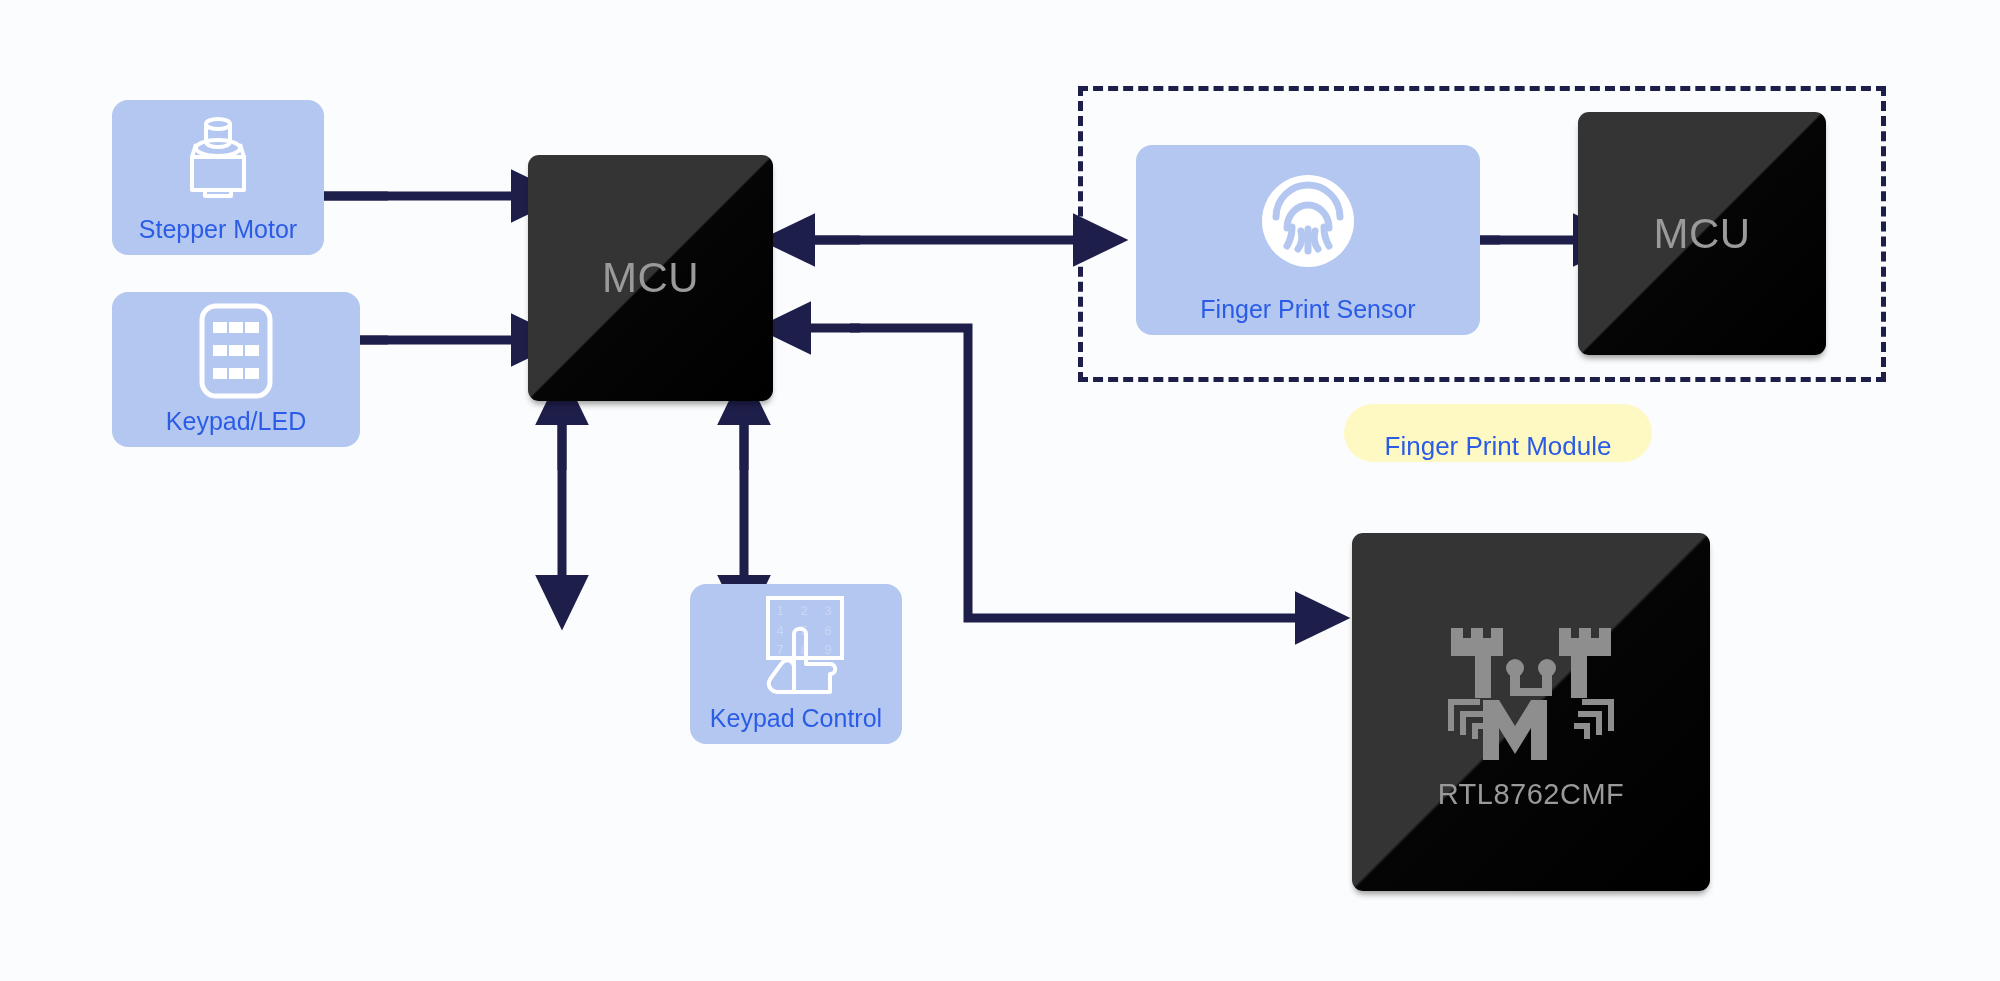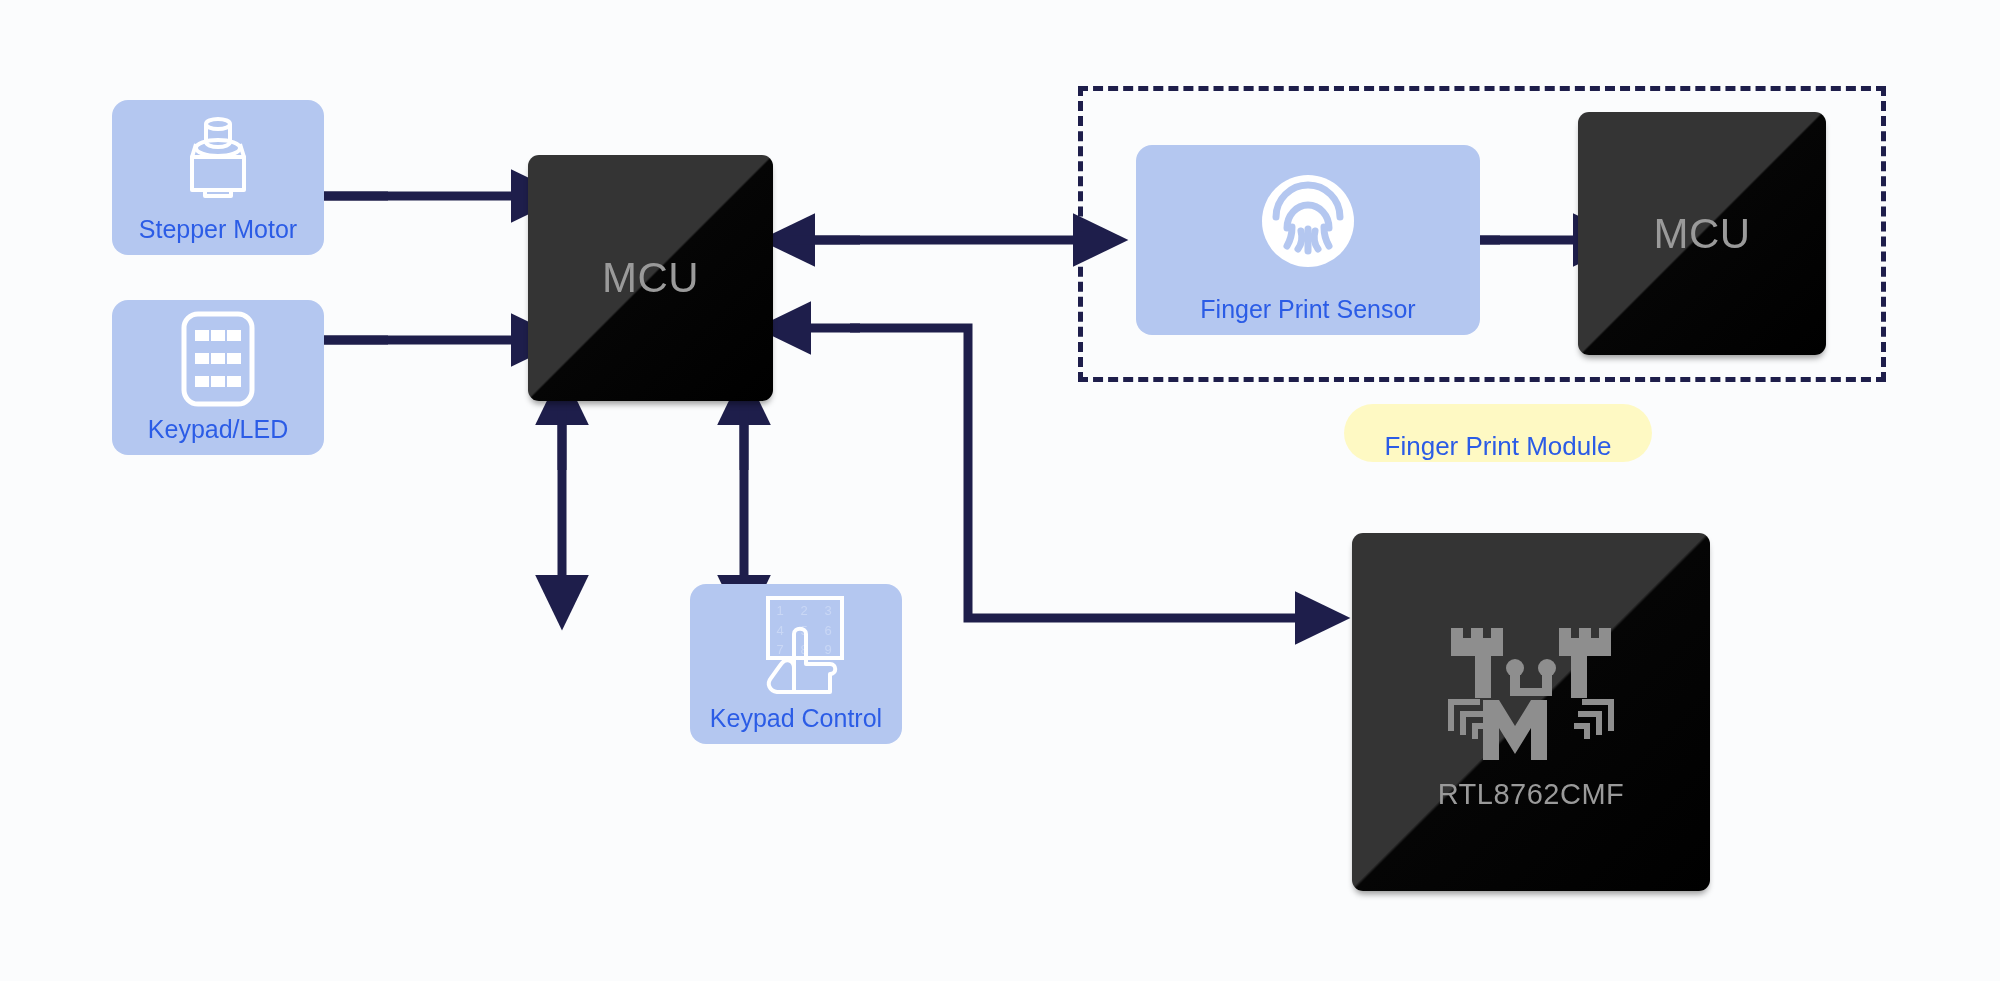--- a/index.html
+++ b/index.html
@@ -138,21 +138,21 @@
           <ellipse cx="43" cy="35" rx="22" ry="8"></ellipse>
           <path d="M21 31 L17 44 L69 44 L65 31"></path>
           <rect x="17" y="44" width="52" height="33"></rect>
           <rect x="30" y="77" width="26" height="6"></rect>
         </g>
       </svg>
     </div>
     <div class="lbl">Stepper Motor</div>
   </div>
 
-  <div class="card" style="left:112px;top:300px;width:212px;height:155px;">
+  <div class="card" style="left:112px;top:292px;width:248px;height:155px;">
     <div class="icon">
       <svg width="74" height="96" viewBox="0 0 74 96" xmlns="http://www.w3.org/2000/svg">
         <rect x="3" y="3" width="68" height="90" rx="14" ry="14" fill="none" stroke="#ffffff" stroke-width="5"></rect>
         <g fill="#ffffff">
           <rect x="14" y="19" width="14" height="11"></rect>
           <rect x="30" y="19" width="14" height="11"></rect>
           <rect x="46" y="19" width="14" height="11"></rect>
           <rect x="14" y="42" width="14" height="11"></rect>
           <rect x="30" y="42" width="14" height="11"></rect>
           <rect x="46" y="42" width="14" height="11"></rect>

